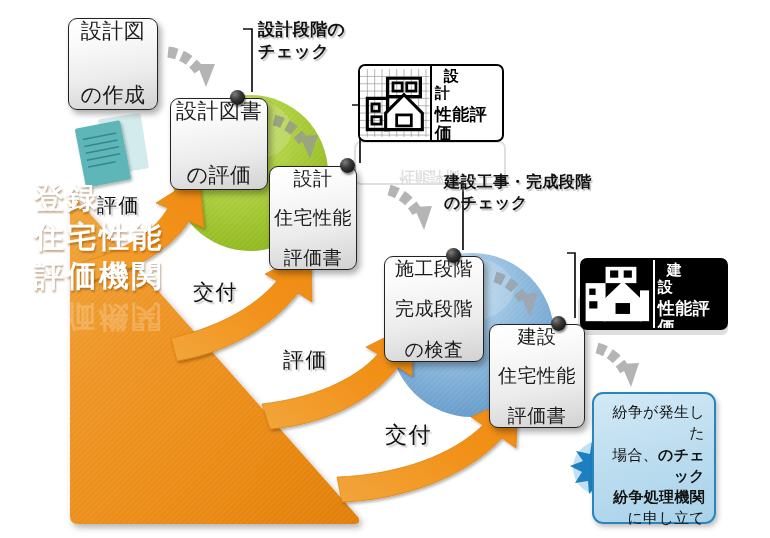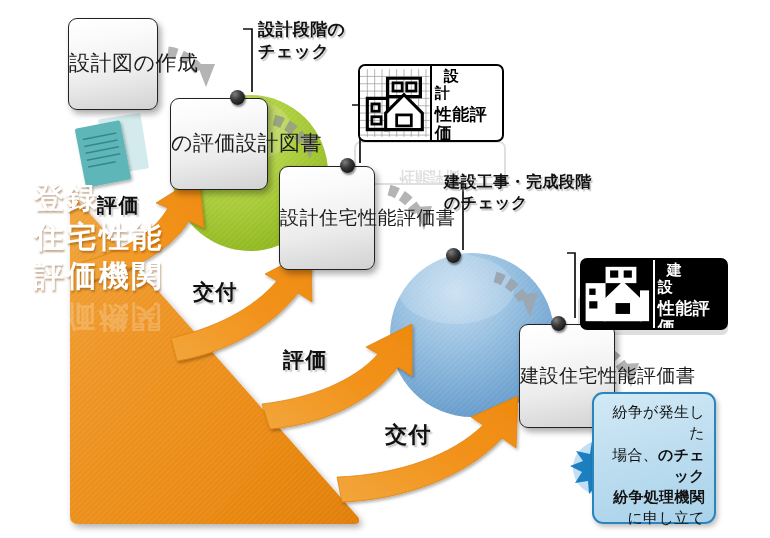--- a/index.html
+++ b/index.html
@@ -19,23 +19,23 @@
 
   
   .pbox{
     position:absolute;
     box-sizing:border-box;
     border:1.6px solid #222222;
     border-radius:9px;
     background:linear-gradient(170deg,#ffffff 0%,#fbfbfb 22%,#ececec 62%,#d2d2d2 100%);
     box-shadow:3px 4px 6px rgba(0,0,0,.33);
     display:flex;
-    flex-direction:row;
+    flex-direction:column;
     align-items:center;
-    justify-content:flex-start;
+    justify-content:space-between;
     color:#1b1b1b;
     text-align:center;
     line-height:1.22;
     letter-spacing:.5px;
   }
   .pbox .ln{display:block;white-space:nowrap;}
 
   
   .knob{
     position:absolute;
@@ -53,21 +53,21 @@
     line-height:1.3;
     letter-spacing:.4px;
     text-shadow:1.5px 1.5px 1px rgba(150,150,150,.55);
     white-space:pre-line;
     z-index:8;
   }
 
   
   .flabel{
     position:absolute;
-    font-weight:bold;
+    font-weight:normal;
     color:#101010;
     letter-spacing:1.5px;
     text-shadow:2px 2px 1.5px rgba(160,160,160,.6);
     z-index:9;
   }
   #tri-text{
     position:absolute;
     left:34px; top:178px;
     color:#ffffff;
     font-weight:bold;
@@ -330,35 +330,40 @@
 住宅性能
 評価機関</div>
   <div id="tri-reflect">評価機関</div>
 
   <div class="pbox" style="left:68px;top:18px;width:90px;height:92px;font-size:21px;">
     <span class="ln">設計図</span>
     <span class="ln">の作成</span>
   </div>
 
   <div class="pbox" style="left:170px;top:98px;width:98px;height:92px;font-size:21px;">
+    <span class="ln">設計図書</span>
     <span class="ln">の評価</span>
-    <span class="ln">設計図書</span>
   </div>
   <div class="knob" style="left:230px;top:90px;"></div>
 
-  <div class="pbox" style="left:279px;top:166px;width:96px;height:104px;font-size:19px;">
+  <div class="pbox" style="left:269px;top:166px;width:88px;height:104px;font-size:19px;">
     <span class="ln">設計</span>
     <span class="ln">住宅性能</span>
     <span class="ln">評価書</span>
   </div>
   <div class="knob" style="left:340px;top:158px;"></div>
 
+  <div class="pbox" style="left:384px;top:256px;width:100px;height:106px;font-size:19px;">
+    <span class="ln">施工段階</span>
+    <span class="ln">完成段階</span>
+    <span class="ln">の検査</span>
+  </div>
   <div class="knob" style="left:446px;top:248px;"></div>
 
-  <div class="pbox" style="left:489px;top:324px;width:96px;height:104px;font-size:19px;margin-left:30px;">
+  <div class="pbox" style="left:489px;top:324px;width:96px;height:104px;font-size:19px;">
     <span class="ln">建設</span>
     <span class="ln">住宅性能</span>
     <span class="ln">評価書</span>
   </div>
   <div class="knob" style="left:551px;top:316px;"></div>
 
   <div class="callout" style="left:258px;top:18px;font-size:17px;">設計段階の
 チェック</div>
 
   <div class="callout" style="left:444px;top:172px;font-size:16px;">建設工事・完成段階

